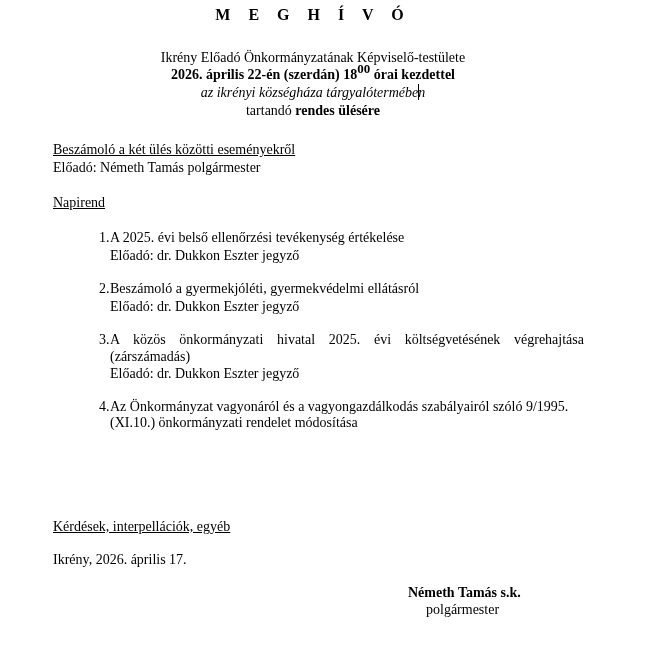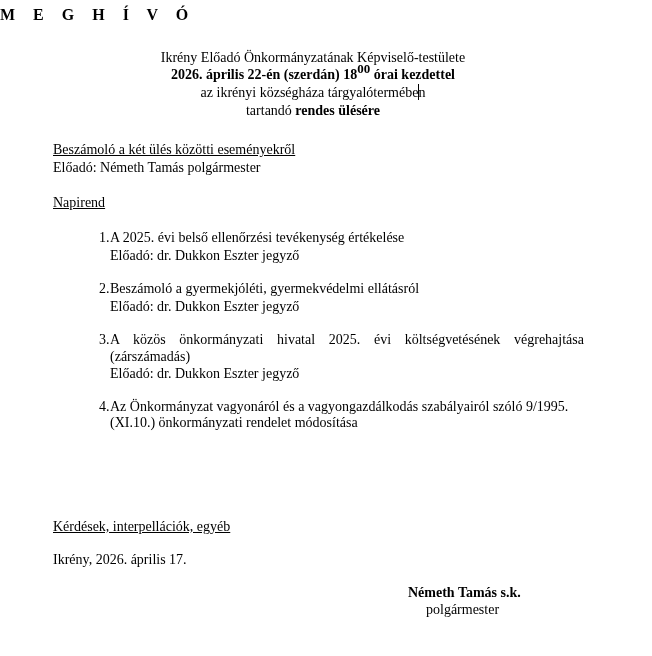--- a/index.html
+++ b/index.html
@@ -12,21 +12,21 @@
       height: 656px;
       position: relative;
       overflow: hidden;
       font-family: "Liberation Serif", "DejaVu Serif", serif;
       font-size: 14px;
       color: #000000;
     }
     .abs { position: absolute; white-space: nowrap; line-height: 18px; }
     .title {
       left: 0; width: 626px; top: 6px;
-      text-align: left;
+      text-align: center;
       font-weight: bold;
       font-size: 16px;
       letter-spacing: 7px;
     }
     .center { left: 0; width: 626px; text-align: center; }
     .bold { font-weight: bold; }
     .u { text-decoration: underline; font-weight: normal; }
     sup { font-size: 13px; line-height: 0; vertical-align: 6px; }
     .caret {
       display: inline-block;
@@ -45,21 +45,21 @@
       text-align-last: justify;
     }
   </style>
 </head>
 <body>
 
 <div class="abs title">M E G H Í V Ó</div>
 
 <div class="abs center" style="top:49px;">Ikrény Előadó Önkormányzatának Képviselő-testülete</div>
 <div class="abs center bold" style="top:66px;"><span>2026. április 22-én (szerdán) 18</span><sup>00</sup><span> órai kezdettel</span></div>
-<div class="abs center" style="top:84px;"><span>az ikrényi községháza tárgyalótermébe</span><span class="caret"></span><span>n</span></div>
+<div class="abs center" style="top:84px;font-style:italic;"><span>az ikrényi községháza tárgyalótermébe</span><span class="caret"></span><span>n</span></div>
 <div class="abs center" style="top:102px;"><span>tartandó </span><span class="bold">rendes ülésére</span></div>
 
 <div class="abs u" style="left:53px; top:141px;">Beszámoló a két ülés közötti eseményekről</div>
 <div class="abs" style="left:53px; top:159px;">Előadó: Németh Tamás polgármester</div>
 
 <div class="abs u" style="left:53px; top:194px;">Napirend</div>
 
 <div class="abs num" style="top:229px;">1.</div>
 <div class="abs item" style="top:229px;">A 2025. évi belső ellenőrzési tevékenység értékelése</div>
 <div class="abs item" style="top:247px;">Előadó: dr. Dukkon Eszter jegyző</div>

